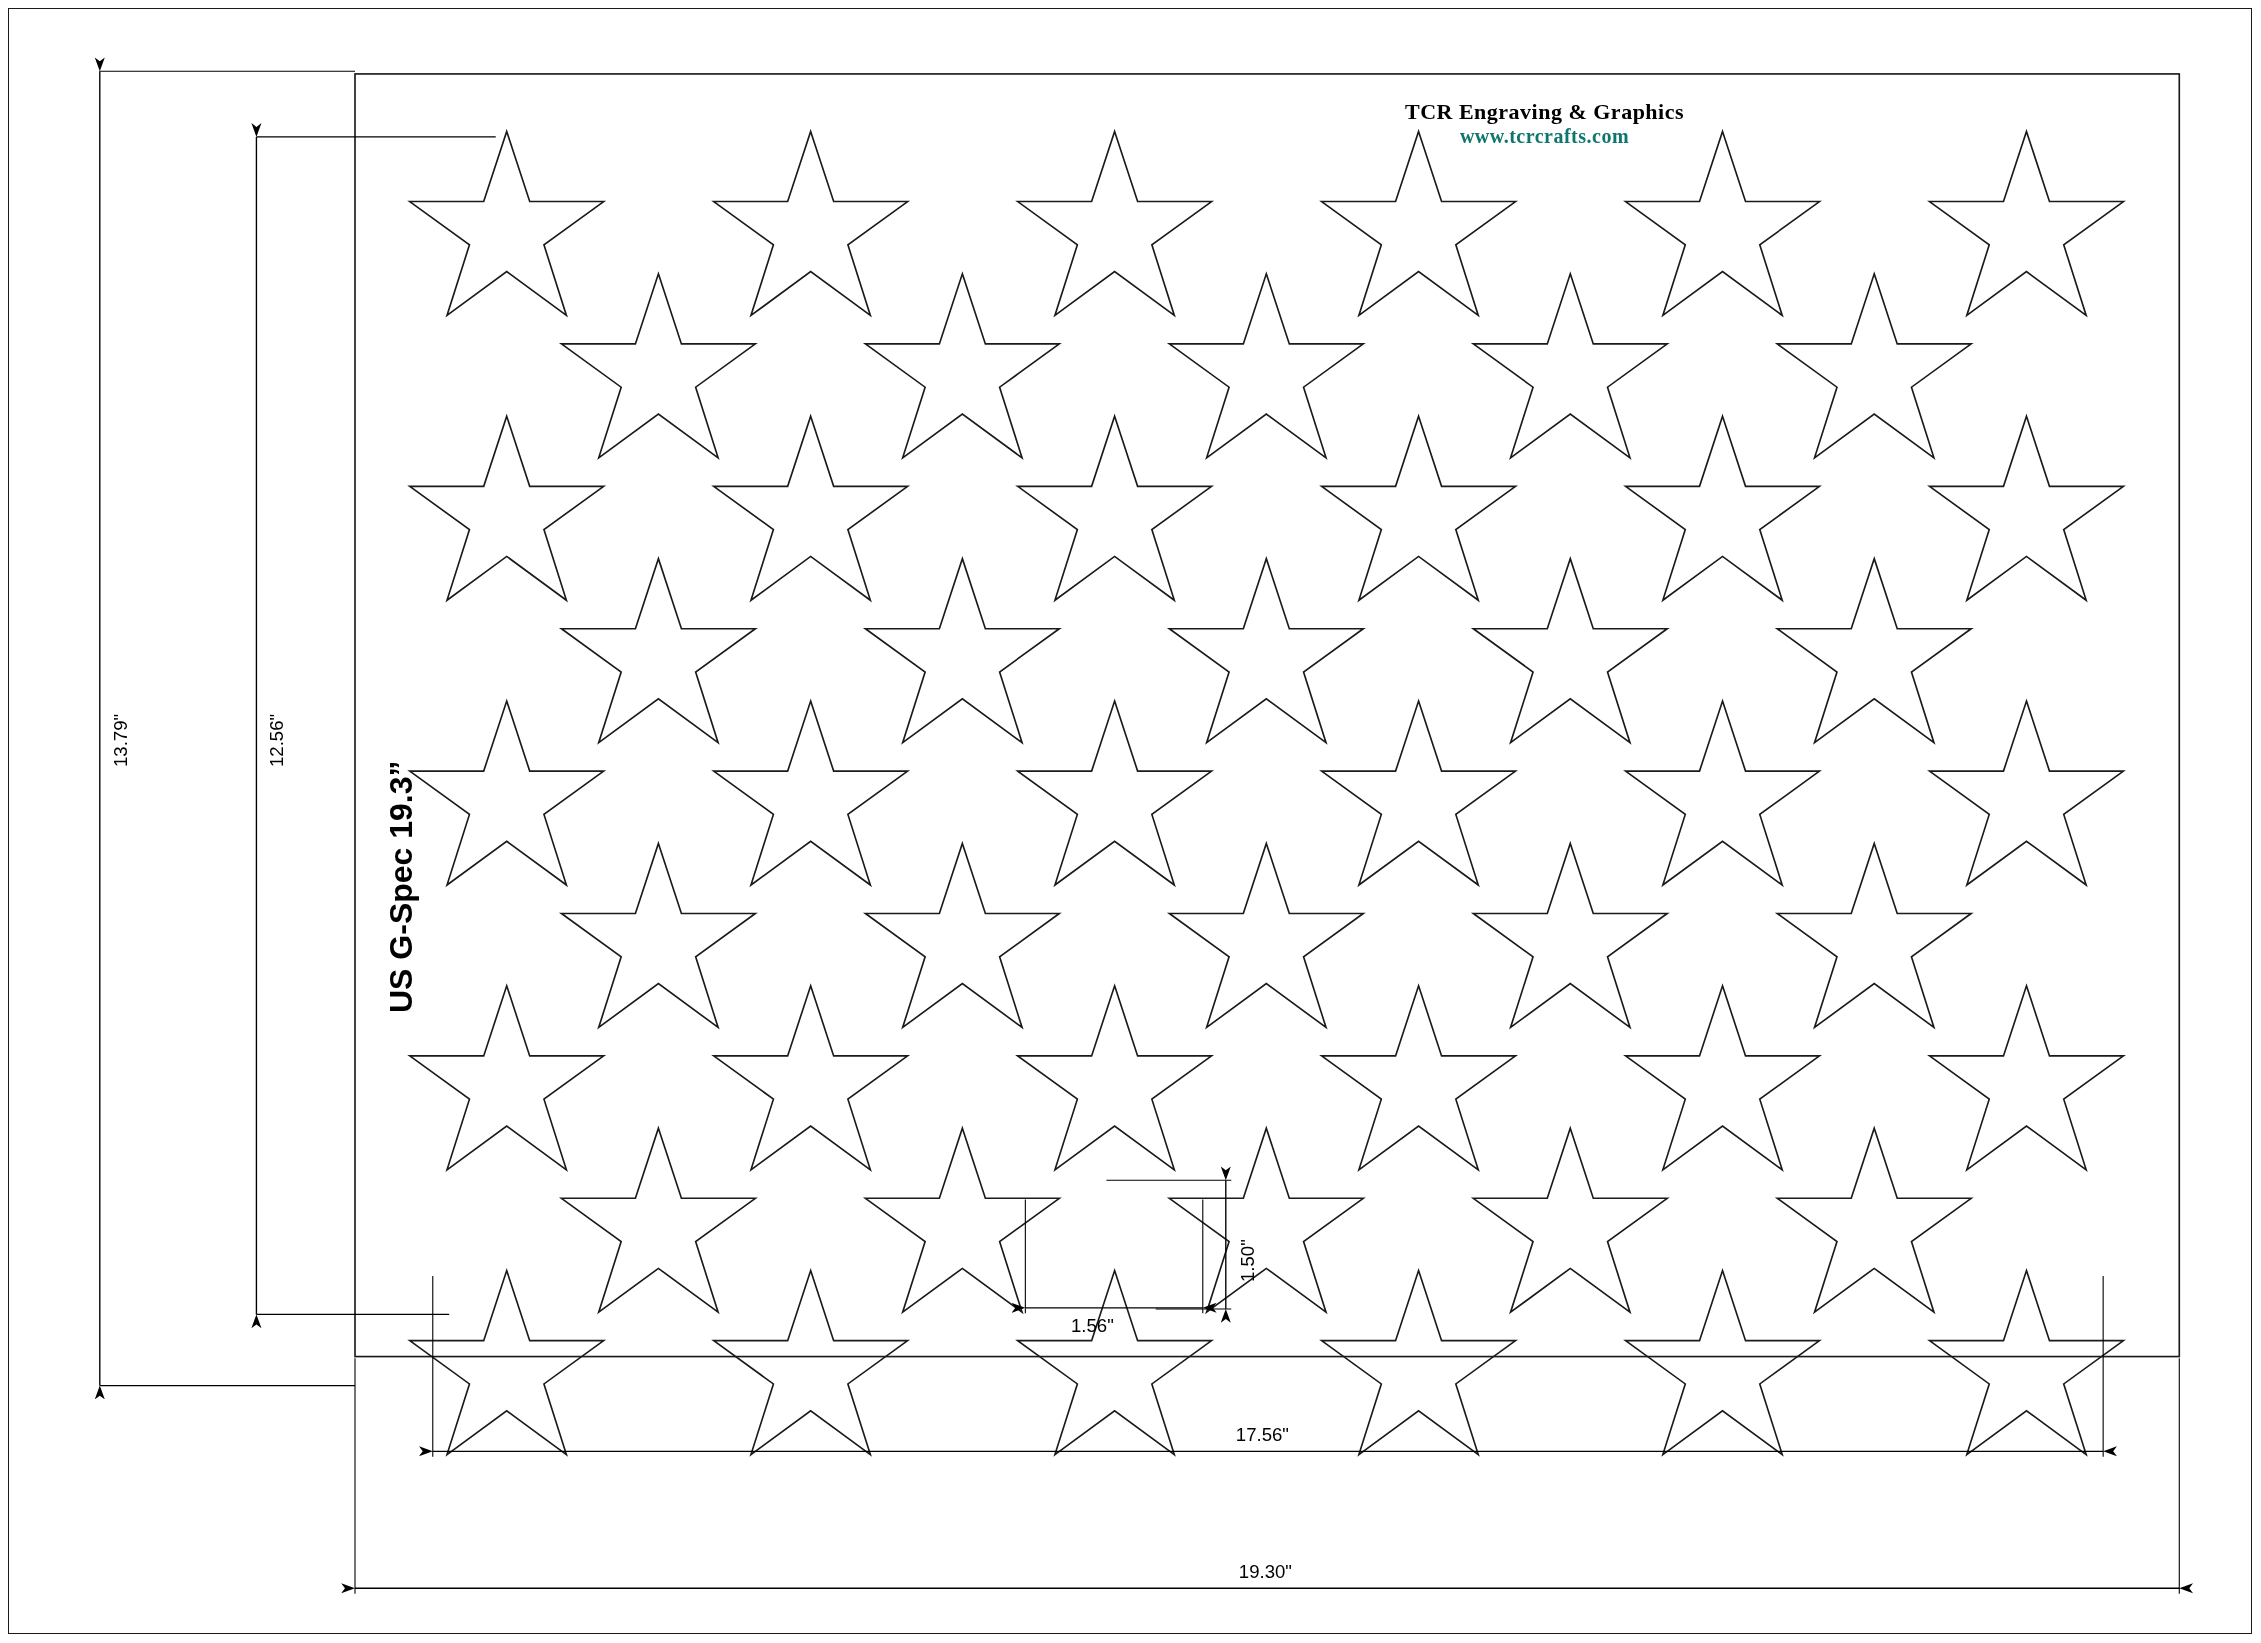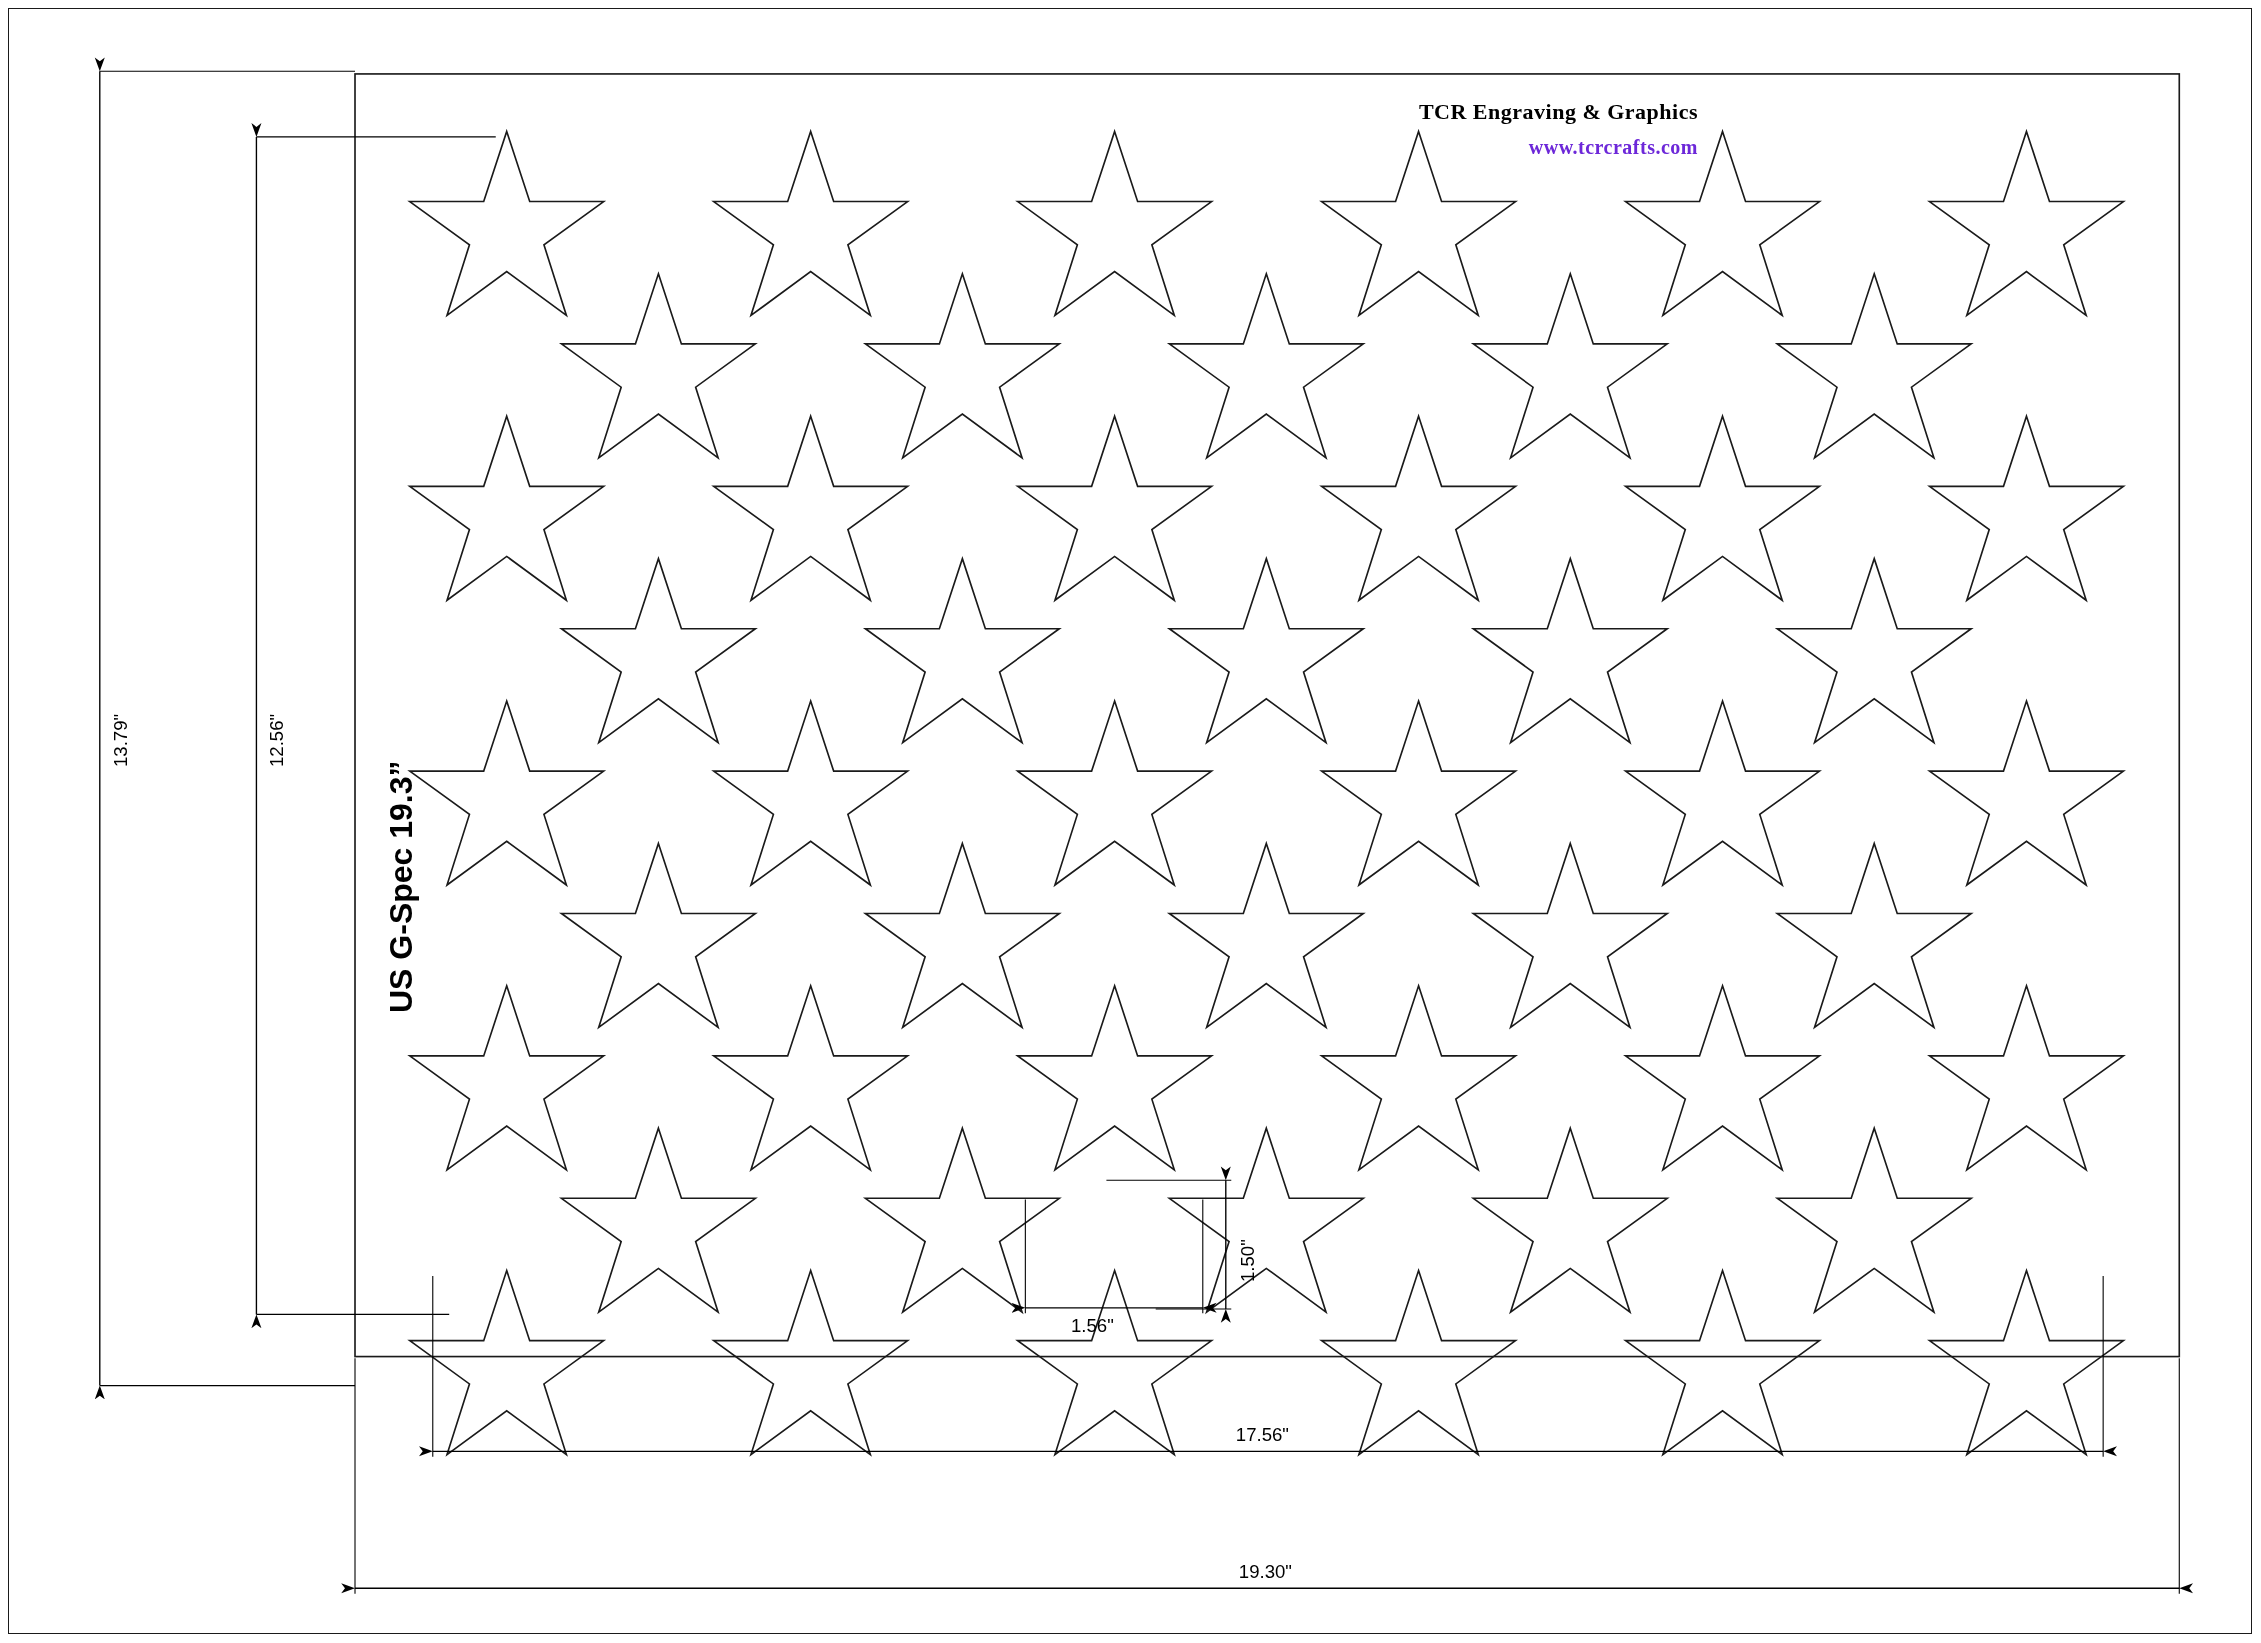--- a/index.html
+++ b/index.html
@@ -50,39 +50,39 @@
     position: absolute;
     font-family: "Liberation Sans", sans-serif;
     font-size: 32px;
     font-weight: bold;
     color: #000000;
     white-space: nowrap;
     transform-origin: 0 0;
   }
   .brand {
     position: absolute;
-    text-align: right;
+    text-align: center;
     white-space: nowrap;
   }
   .brand-name {
     display: block;
     font-family: "Liberation Serif", serif;
     font-size: 22px;
     font-weight: bold;
     letter-spacing: 0.5px;
     color: #000000;
   }
   .brand-url {
     display: block;
     font-family: "Liberation Serif", serif;
     font-size: 20px;
     font-weight: bold;
     letter-spacing: 0.5px;
-    color: #6d28d9;
-    margin-top: 11px;
+    color: #0f766e;
+    margin-top: 0;
   }
 </style>
 </head>
 <body>
 
 <div id="stage">
 
   <div class="outer-border"></div>
 
   <svg class="drawing-svg" viewBox="0 0 4128 3000" xmlns="http://www.w3.org/2000/svg">

